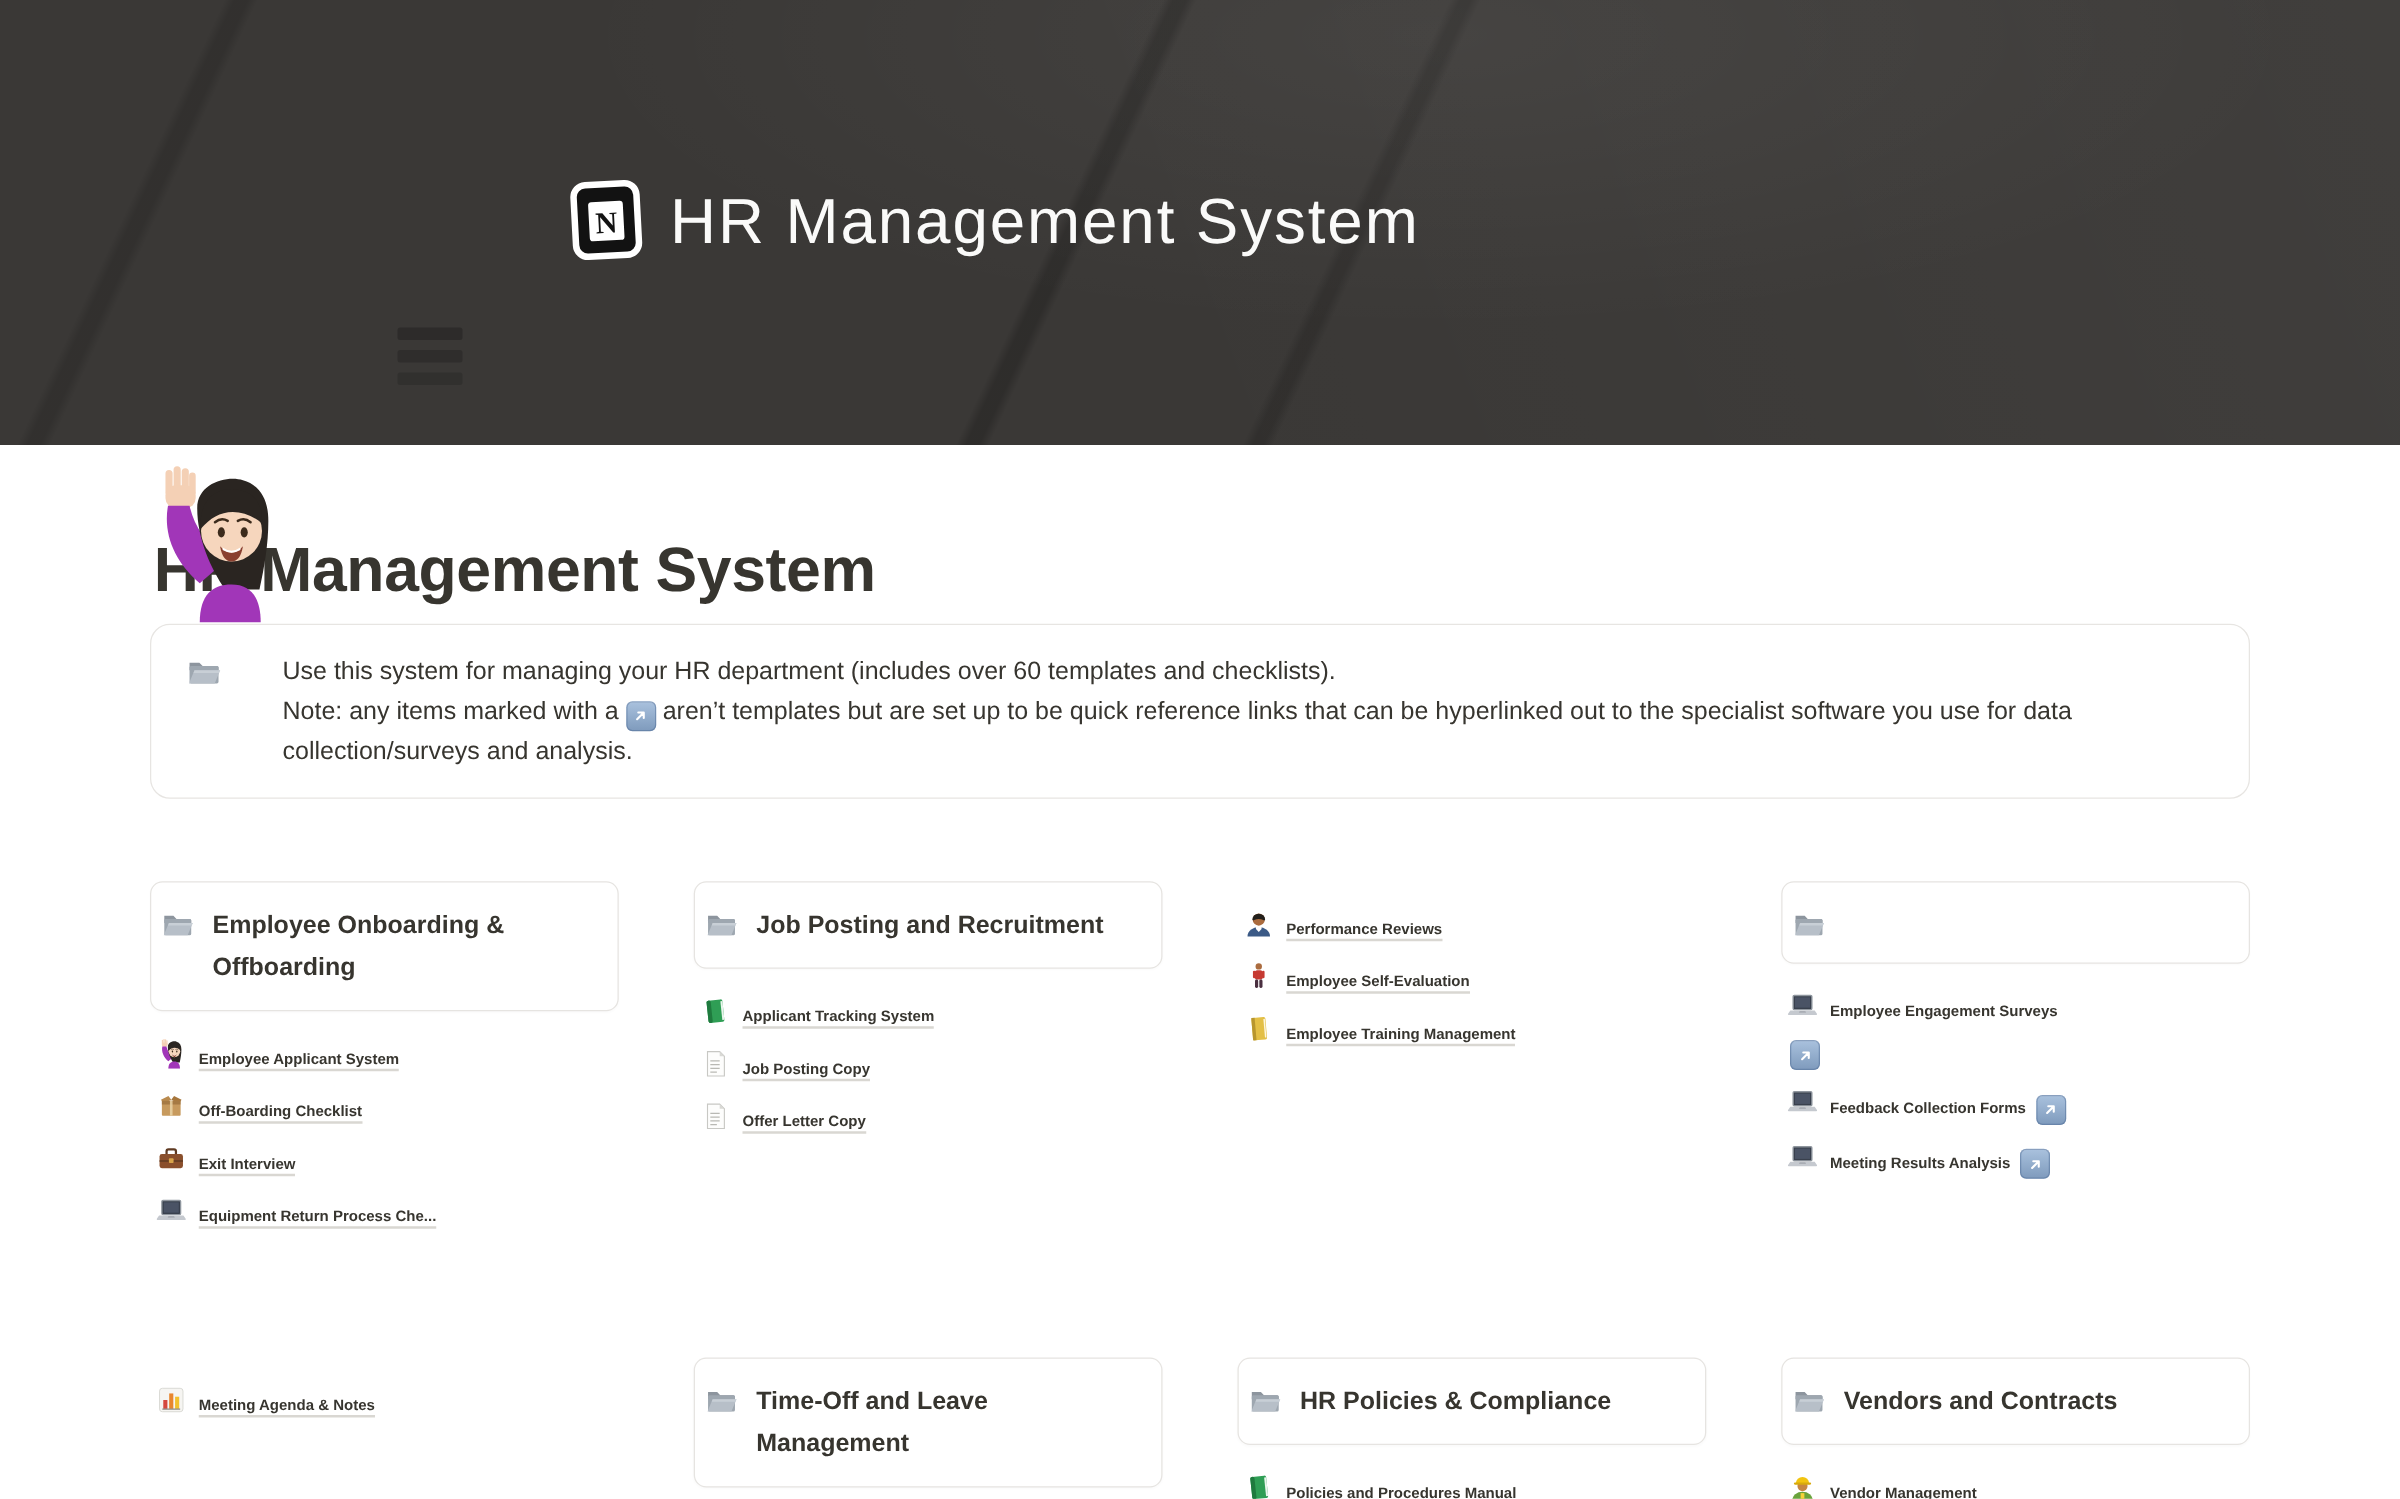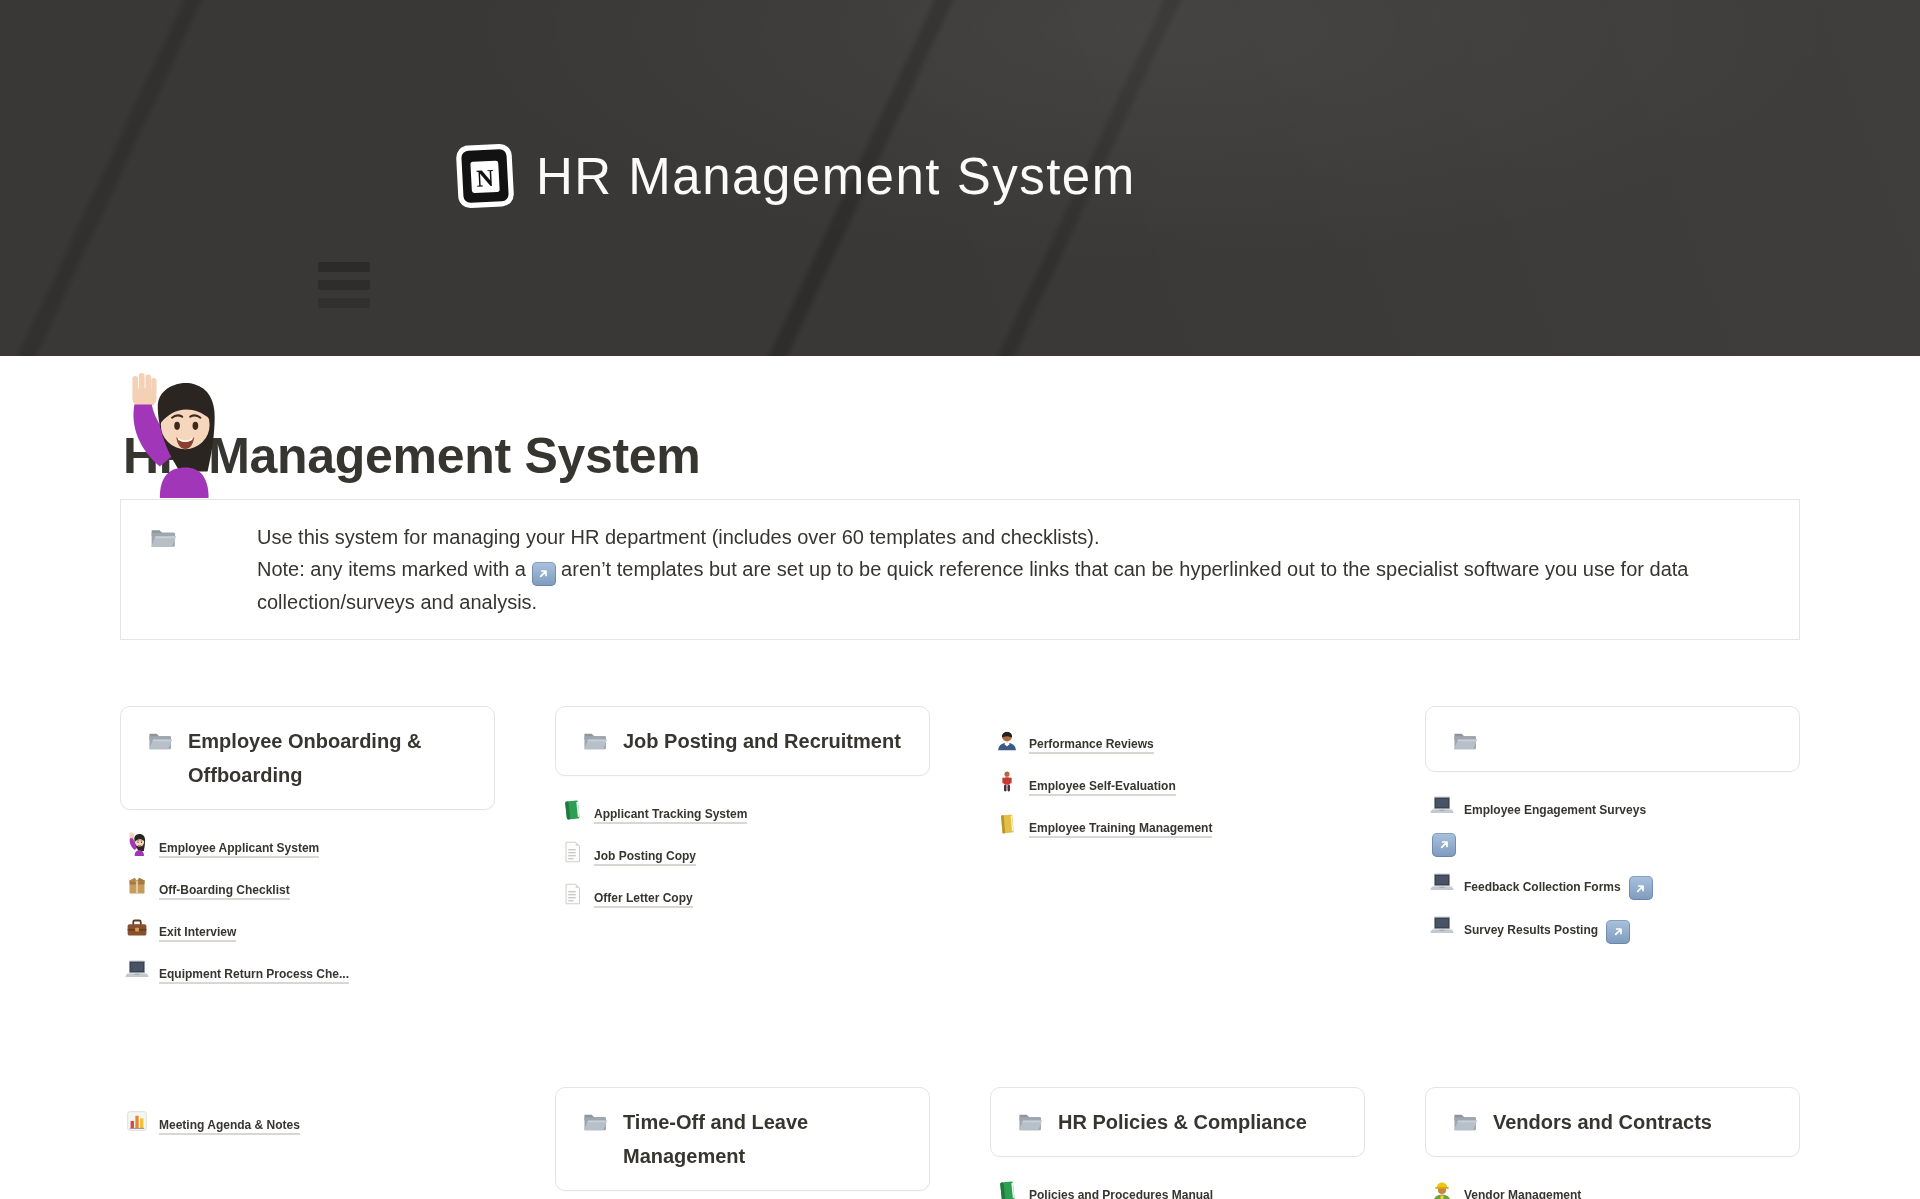--- a/index.html
+++ b/index.html
@@ -30,22 +30,22 @@
     font-size:51px;font-weight:400;color:#fafaf9;letter-spacing:1.5px;line-height:1;
   }
   
   .content{padding:0 120px;position:relative}
   .page-icon{position:absolute;left:122px;top:-58px;width:100px;height:126px}
   .page-title{
     margin:74px 0 0 3px;font-size:50px;line-height:52px;font-weight:700;color:#37352f;letter-spacing:-.3px;
   }
   
   .callout{
-    margin-top:17px;border:1px solid #e7e5e2;border-radius:0;background:#fff;
-    display:flex;align-items:flex-start;padding:21px 28px 21px 28px;gap:31px;
+    margin-top:17px;border:1px solid #e7e5e2;border-radius:16px;background:#fff;
+    display:flex;align-items:flex-start;padding:21px 28px 21px 28px;
   }
   .callout-icon{width:28px;height:28px;flex:0 0 28px;margin-top:3px;margin-right:49px}
   .callout-text{font-size:20px;line-height:32px;color:#37352f}
   .callout-text p{margin:0}
   
   .badge{
     display:inline-flex;width:24px;height:24px;border-radius:5px;
     background:linear-gradient(180deg,#aac2de 0%,#7e9abc 100%);
     box-shadow:inset 0 0 0 1px rgba(85,115,155,.55), inset 0 1px 0 rgba(255,255,255,.35);
     align-items:center;justify-content:center;vertical-align:-5px;
@@ -53,21 +53,21 @@
   .badge svg{width:15px;height:15px;display:block}
   .badge-inline{margin-left:8px}
   .badge-block{display:flex;margin:11px 0 0 2px}
   
   .rows{margin-top:66px}
   .row{display:grid;grid-template-columns:repeat(4,1fr);column-gap:60px;align-items:start}
   .row1{height:381px}
   .card{
     border:1px solid #e6e4e1;border-radius:10px;background:#fff;
     box-shadow:0 1px 2px rgba(15,15,15,.02);
-    display:flex;align-items:flex-start;padding:17px 18px 17px 26px;
+    display:flex;align-items:flex-start;padding:17px 18px 17px 8px;
   }
   .card-icon{width:26px;height:26px;flex:0 0 26px;margin-top:4px;margin-right:15px}
   .card-title{font-size:20px;line-height:34px;font-weight:700;color:#37352f;white-space:pre-line}
   .links{margin-top:22px;padding-left:5px}
   .link{display:block;line-height:24px;font-size:12px}
   .link + .link{margin-top:14px}
   .link-icon{display:inline-block;width:24px;height:24px;vertical-align:-4px;margin-right:10px}
   .link-label{font-weight:600;color:#37352f}
   .link.underlined .link-label{border-bottom:2px solid #d9d7d2;padding-bottom:1px}
   .icon svg,.page-icon svg,.brand-icon svg,.card-icon svg,.link-icon svg,.callout-icon svg{width:100%;height:100%;display:block}
@@ -307,21 +307,21 @@
                   </svg>
                 </span>
               </span>
           </div>
           <div class="link">
             <span class="icon link-icon"><svg viewBox="0 0 32 32">
                   <rect x="6" y="4.5" width="20" height="15" rx="1.2" fill="#39404d" stroke="#8f969e" stroke-width="1.4"></rect>
                   <rect x="8" y="6.5" width="16" height="11" fill="#4a5365"></rect>
                   <path d="M3 20.5 h26 l2.4 3.4 a0.8 0.8 0 0 1 -0.7 1.3 H1.3 a0.8 0.8 0 0 1 -0.7 -1.3 Z" fill="#c5c9cf"></path>
                   <path d="M13 21 h6 l0.8 1.8 h-7.6 Z" fill="#a9adb4"></path>
-                </svg></span><span class="link-label">Survey Results Posting</span><span class="badge badge-inline">
+                </svg></span><span class="link-label">Meeting Results Analysis</span><span class="badge badge-inline">
                 <span class="icon" style="display:flex;width:15px;height:15px">
                   <svg viewBox="0 0 24 24">
                     <path d="M7.5 16.5 L15.5 8.5 M9 8 H16 V15" stroke="#ffffff" stroke-width="2.7" fill="none" stroke-linecap="round" stroke-linejoin="round"></path>
                   </svg>
                 </span>
               </span>
           </div>
         </div>
       </div>
     </div>

